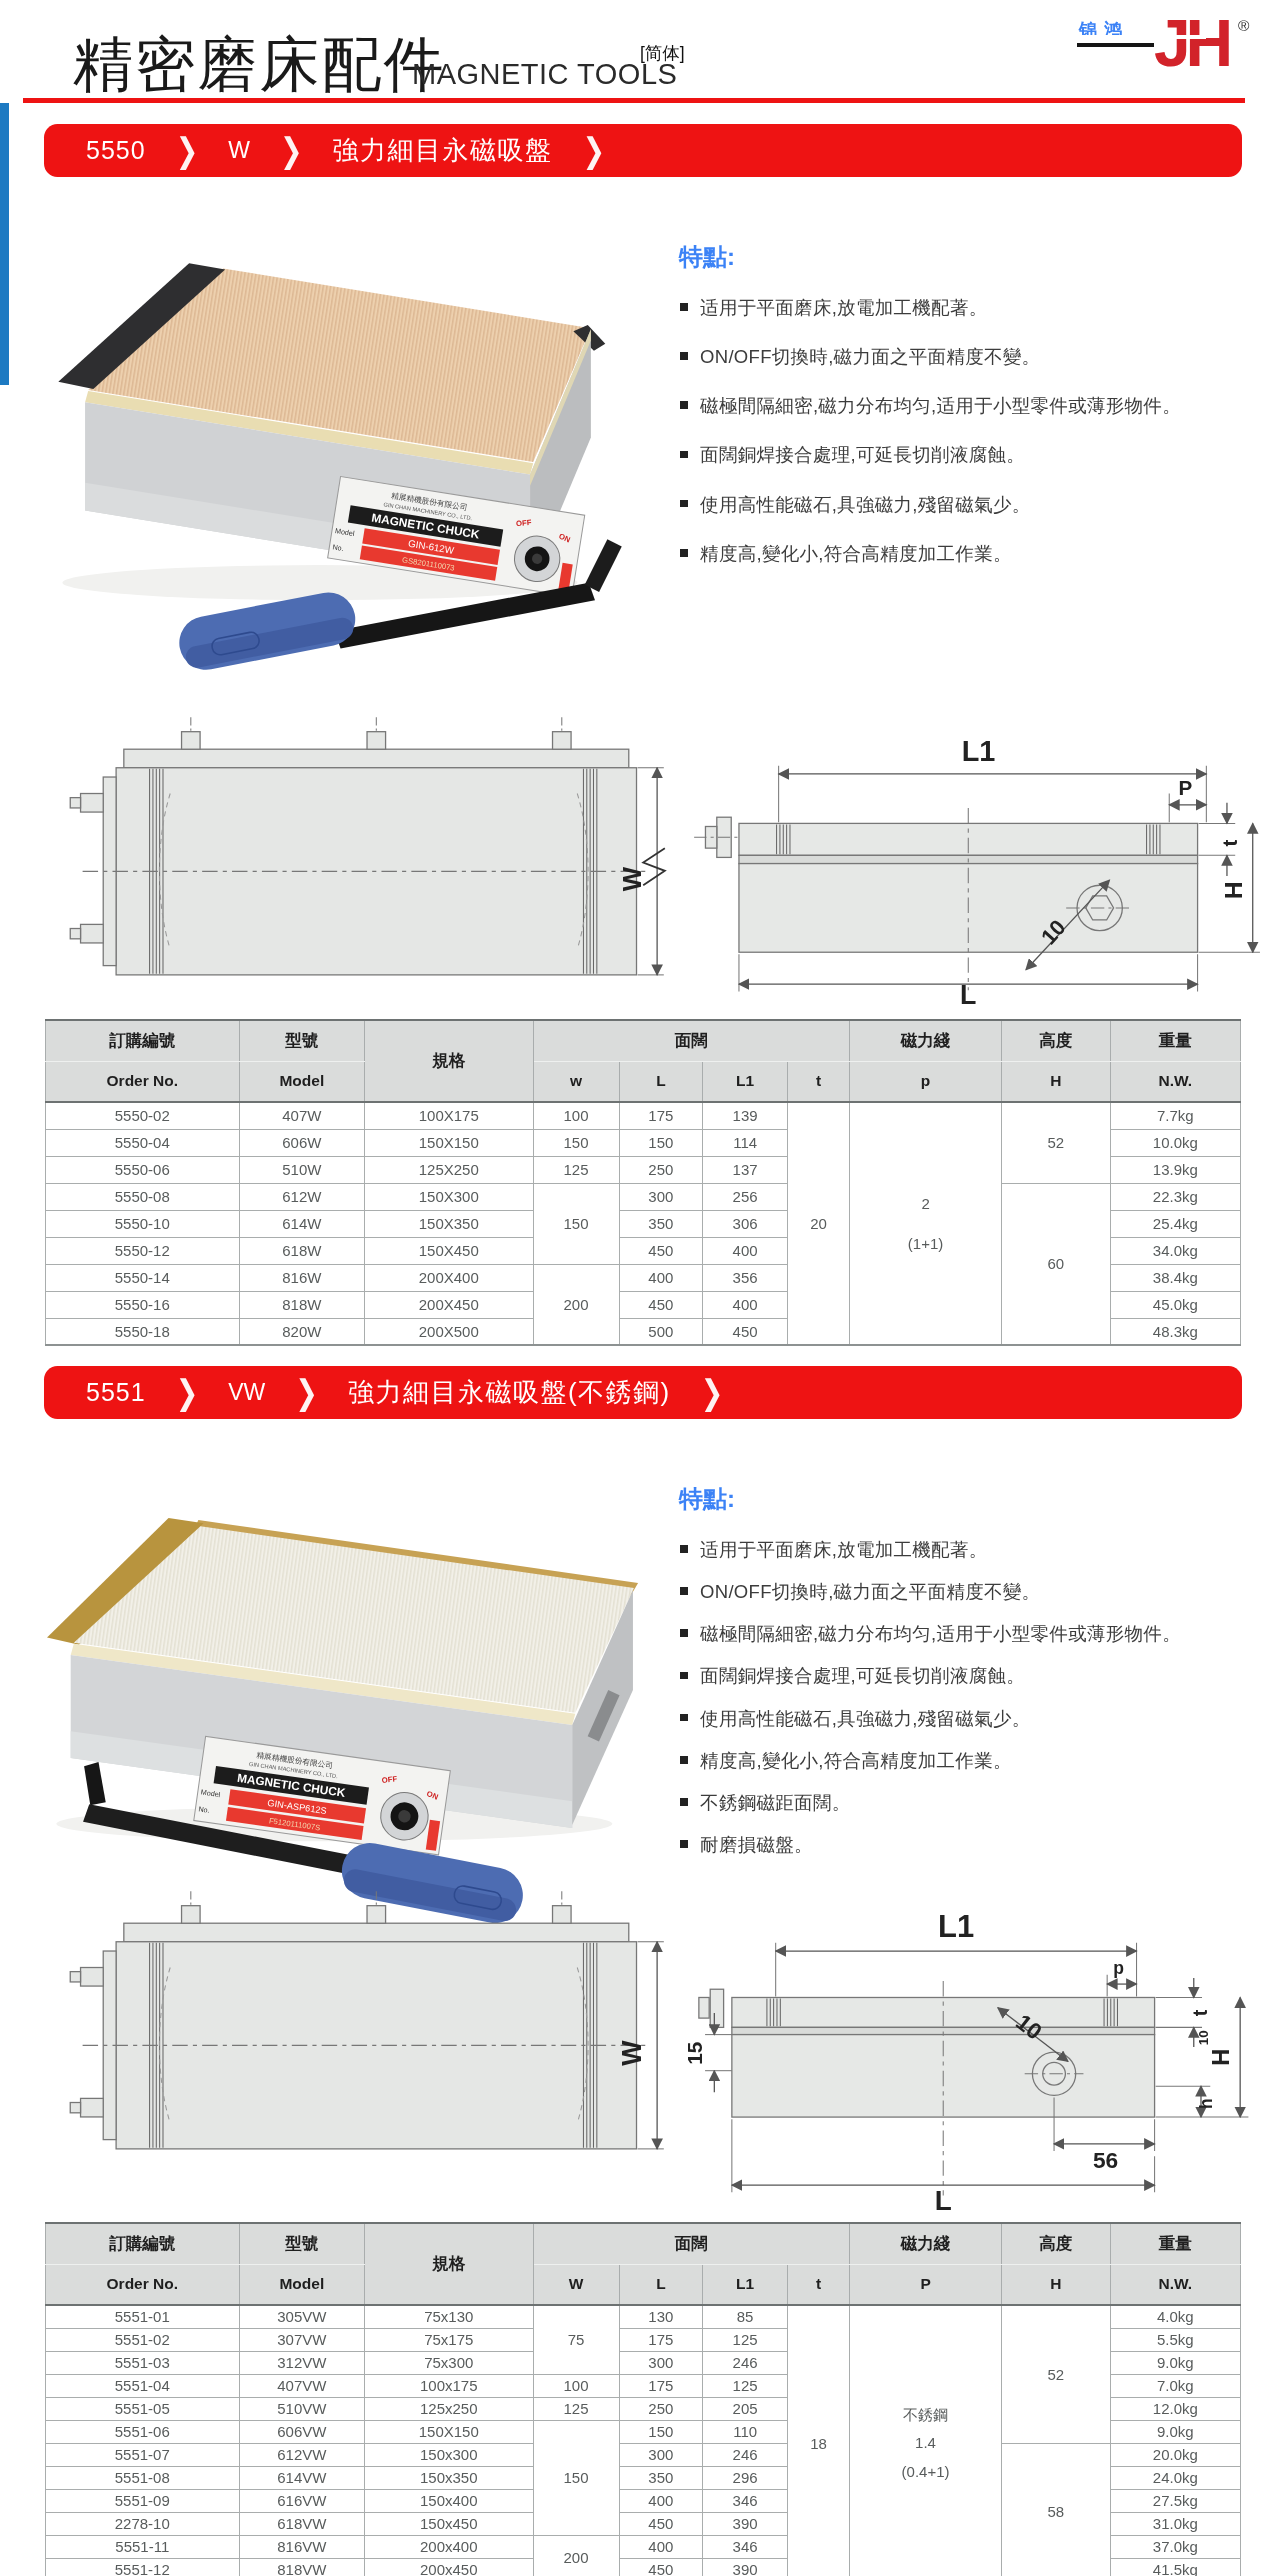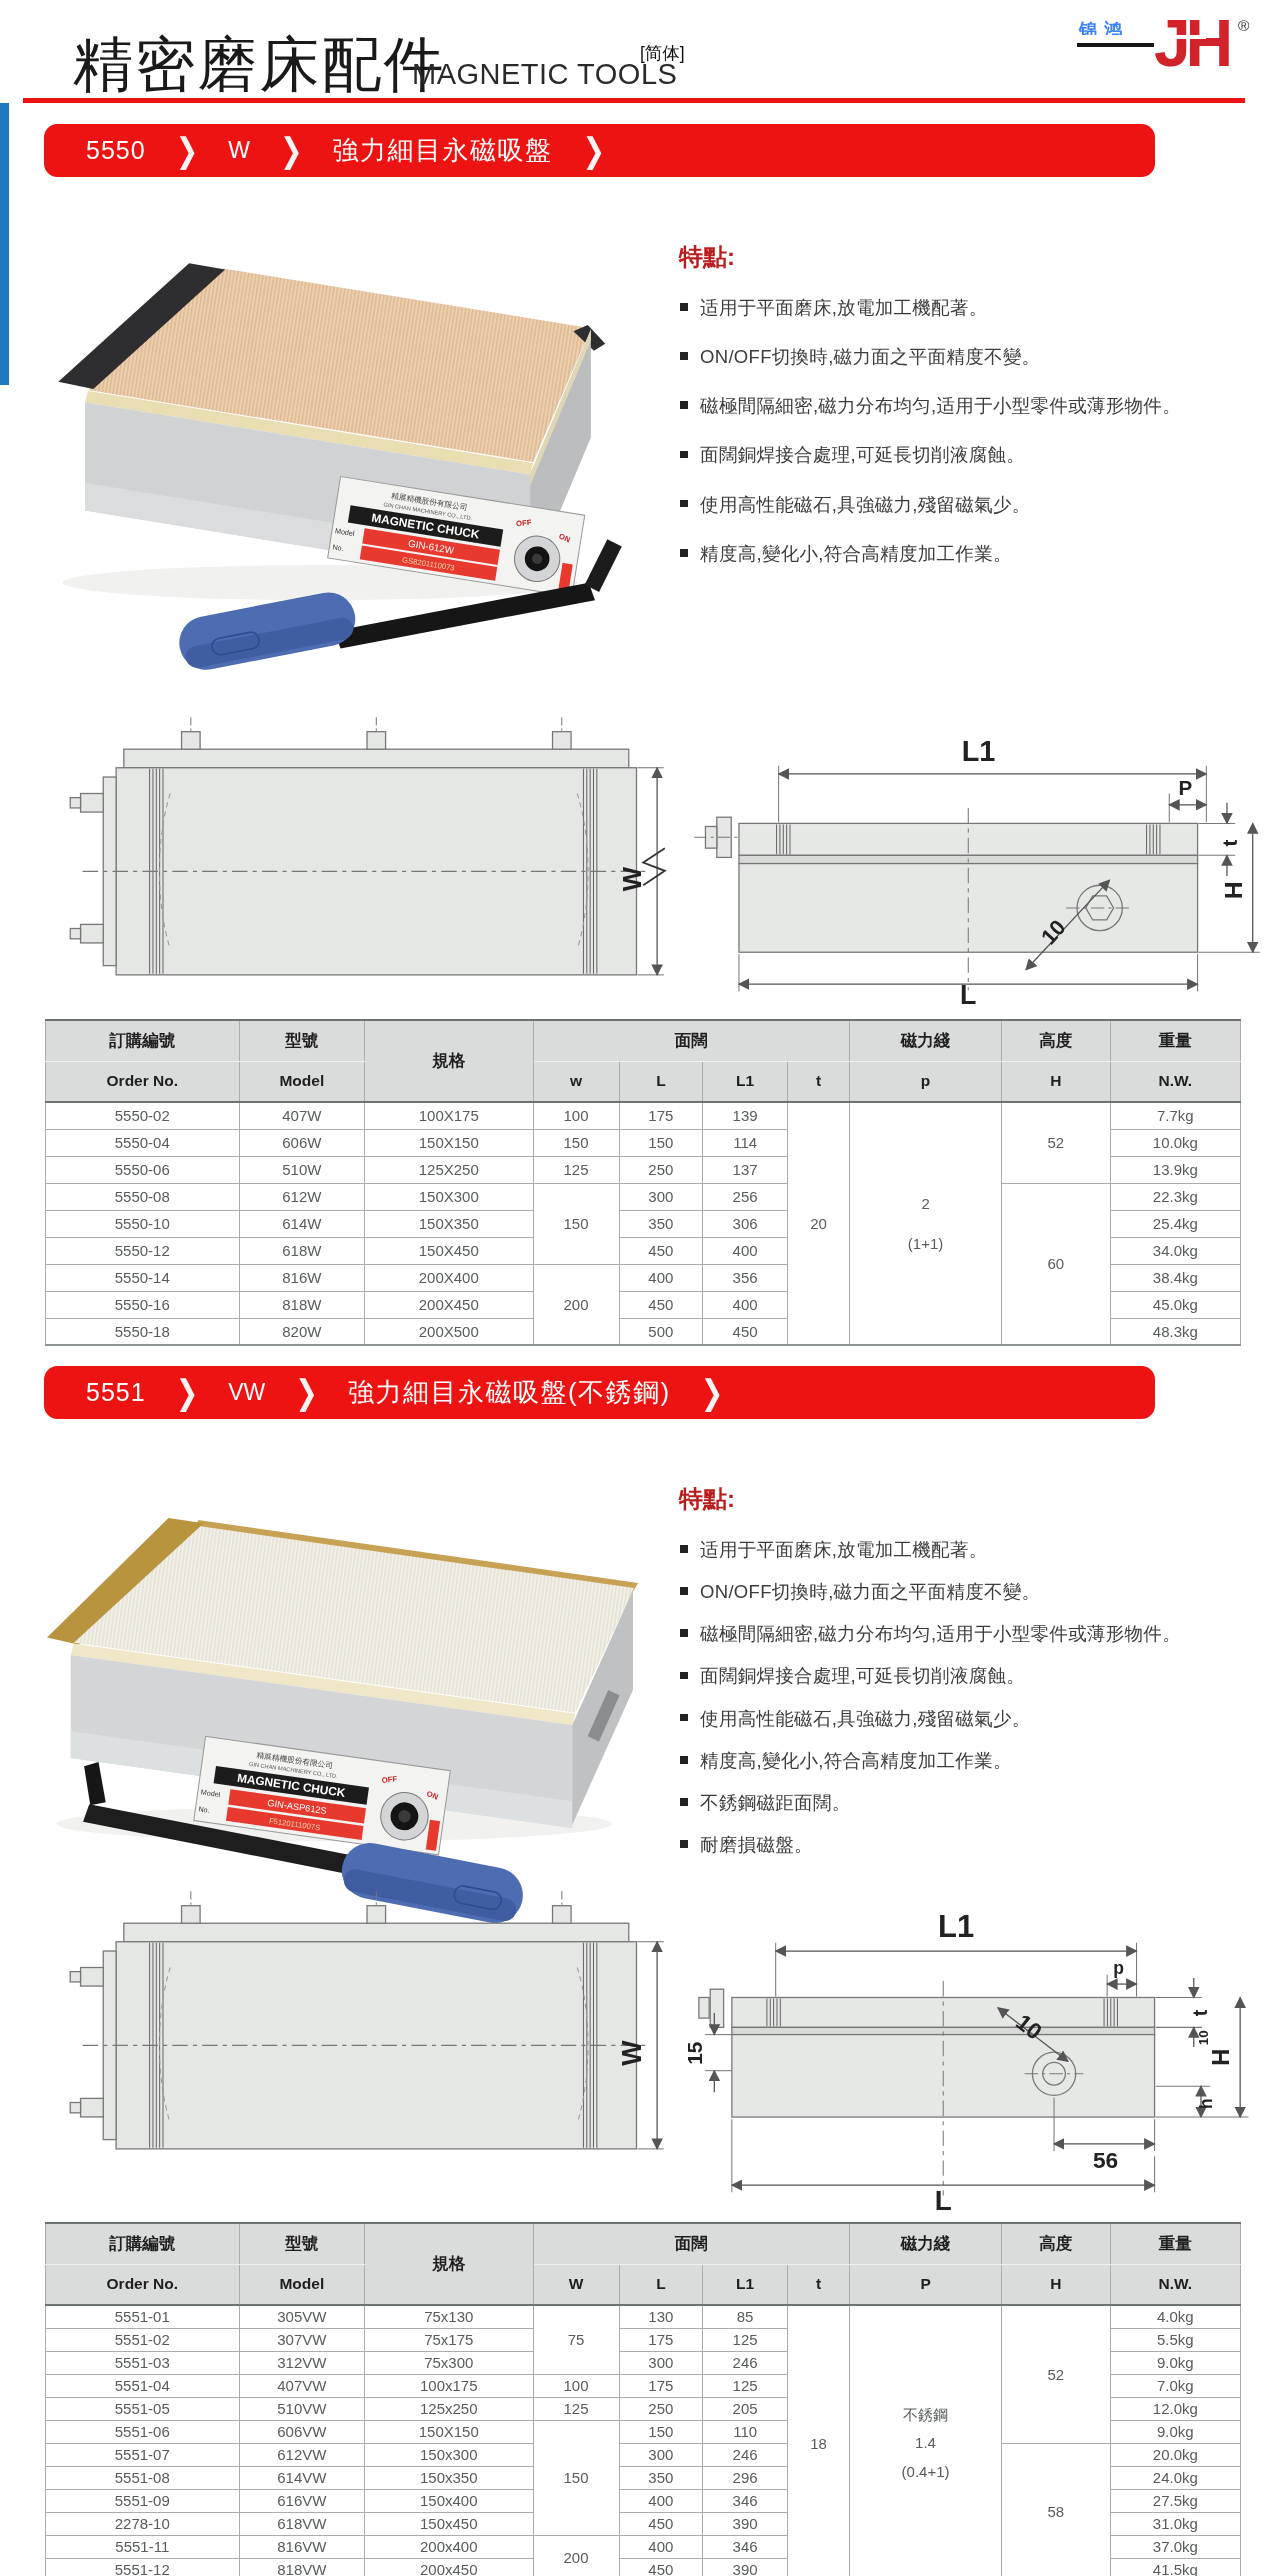--- a/index.html
+++ b/index.html
@@ -11,29 +11,29 @@
   .title-tag{position:absolute;left:640px;top:41px;font-size:17.5px;color:#111;font-weight:500;}
   .red-rule{position:absolute;left:23px;top:98px;width:1222px;height:5.2px;background:#ee1313;}
   .blue-bar{position:absolute;left:0;top:103px;width:9.3px;height:282px;background:#1d7ac2;}
   .logo{position:absolute;left:1077px;top:14.4px;width:175px;height:77px;}
   .logo-zh{position:absolute;left:2.1px;top:4.1px;font-size:18px;font-weight:700;color:#3b82f6;letter-spacing:7.2px;}
   .logo-bar{position:absolute;left:0px;top:29px;width:77px;height:3.6px;background:#151515;}
   .logo-jh{position:absolute;left:77px;top:-9.3px;font-size:66px;font-weight:900;color:#d2232a;letter-spacing:-5.2px;}
   .logo-jh::before{content:"";position:absolute;left:-82px;top:30px;width:134px;height:4.1px;background:#fff;}
   .logo-reg{position:absolute;left:161px;top:3.1px;font-size:15.5px;color:#333;font-weight:400;}
   
-  .banner{position:absolute;left:44px;width:1111px;height:53px;background:#ee1313;border-radius:13.4px;
+  .banner{position:absolute;left:44px;width:1198px;height:53px;background:#ee1313;border-radius:13.4px;
           display:flex;align-items:center;color:#fff;}
   .banner .code{margin-left:42px;font-size:25px;font-weight:400;letter-spacing:1px;}
   .banner .chev{font-size:27px;font-weight:300;margin:0 30px;transform:scaleY(1.25);opacity:.95;}
   .banner .series{font-size:23px;font-weight:400;}
   .banner .bname{font-size:26px;font-weight:500;letter-spacing:1.5px;}
   
   .features{position:absolute;left:679px;width:592px;}
-  .feat-title{font-size:24px;font-weight:800;color:#b91c1c;margin:0 0 23px 0;}
+  .feat-title{font-size:24px;font-weight:800;color:#3b82f6;margin:0 0 23px 0;}
   .feat{display:flex;align-items:flex-start;}
   .f1 .feat{margin-bottom:26px;}
   .f2 .feat{margin-bottom:19px;}
   .sq{flex:0 0 7.7px;width:7.7px;height:7.7px;background:#222;margin:7.2px 12.4px 0 1px;}
   .ftext{font-size:18.5px;color:#3c3c3c;line-height:1.25;letter-spacing:0.3px;}
   
   .spec-table{position:absolute;left:45px;width:1196px;border-collapse:collapse;table-layout:fixed;}
   .spec-table th,.spec-table td{border:1px solid #a9adad;text-align:center;vertical-align:middle;padding:0;}
   .spec-table thead th{background:#dadcdb;color:#1f1f1f;}
   .spec-table thead tr.r1 th{font-size:16.5px;font-weight:700;border-bottom:1.5px solid #eef0ef;}

